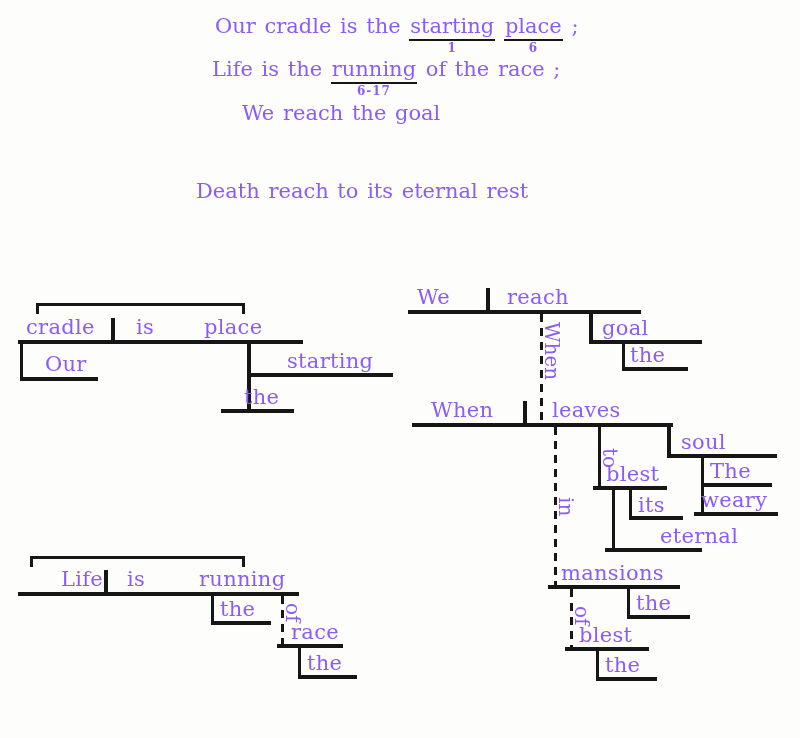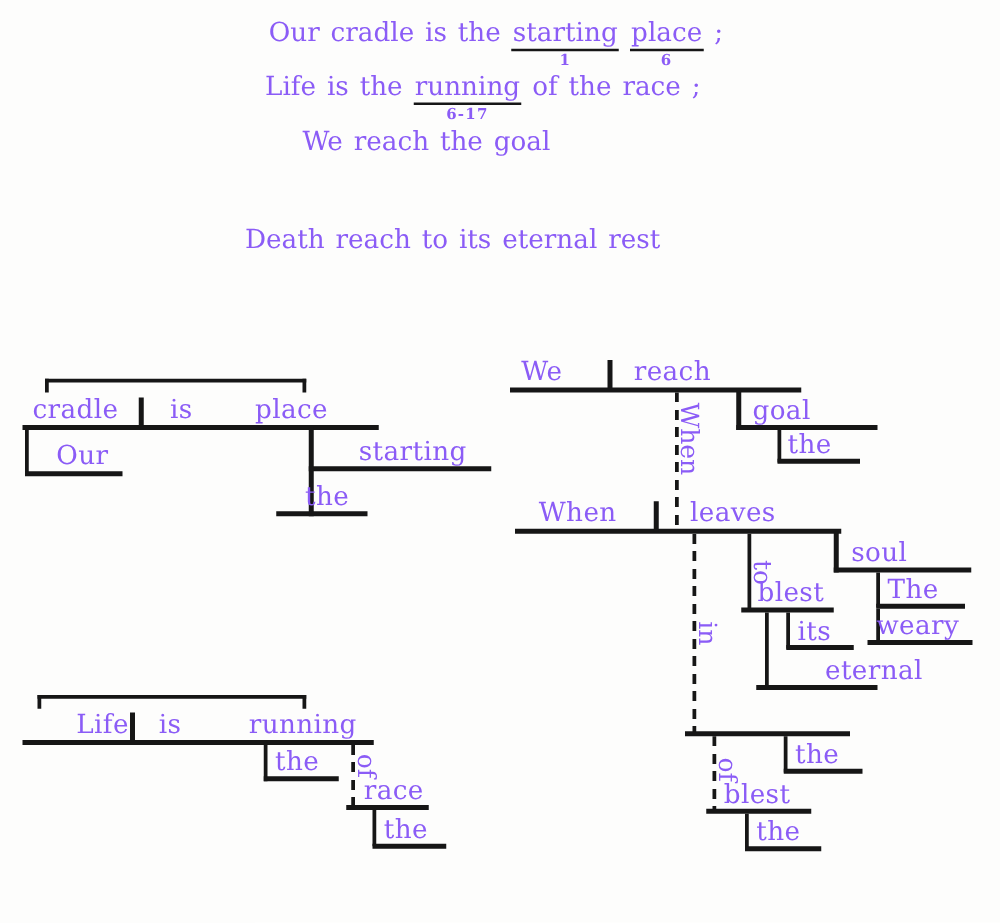--- a/index.html
+++ b/index.html
@@ -107,20 +107,21 @@
   <div class="vl" style="left:629px;top:490px;width:3px;height:29px;"></div>
   <div class="hl" style="left:629px;top:516px;width:54px;height:4px;"></div>
   <div class="w" style="left:638px;top:493px;">its</div>
   <div class="vl" style="left:612px;top:490px;width:3px;height:61px;"></div>
   <div class="hl" style="left:605px;top:548px;width:97px;height:4px;"></div>
   <div class="w" style="left:612px;top:524px;margin-left:48px;">eternal</div>
 
   <div class="dv" style="left:554px;top:427px;height:160px;"></div>
   <div class="rot" style="left:578px;top:497px;">in</div>
   <div class="hl" style="left:548px;top:585px;width:132px;height:4px;"></div>
+  <div class="w" style="left:561px;top:561px;">mansions</div>
   <div class="vl" style="left:627px;top:589px;width:3px;height:29px;"></div>
   <div class="hl" style="left:627px;top:615px;width:63px;height:4px;"></div>
   <div class="w" style="left:636px;top:591px;">the</div>
 
   <div class="dv" style="left:570px;top:589px;height:60px;"></div>
   <div class="rot" style="left:594px;top:606px;">of</div>
   <div class="hl" style="left:565px;top:647px;width:84px;height:4px;"></div>
   <div class="w" style="left:579px;top:623px;">blest</div>
   <div class="vl" style="left:596px;top:651px;width:3px;height:29px;"></div>
   <div class="hl" style="left:596px;top:677px;width:61px;height:4px;"></div>

